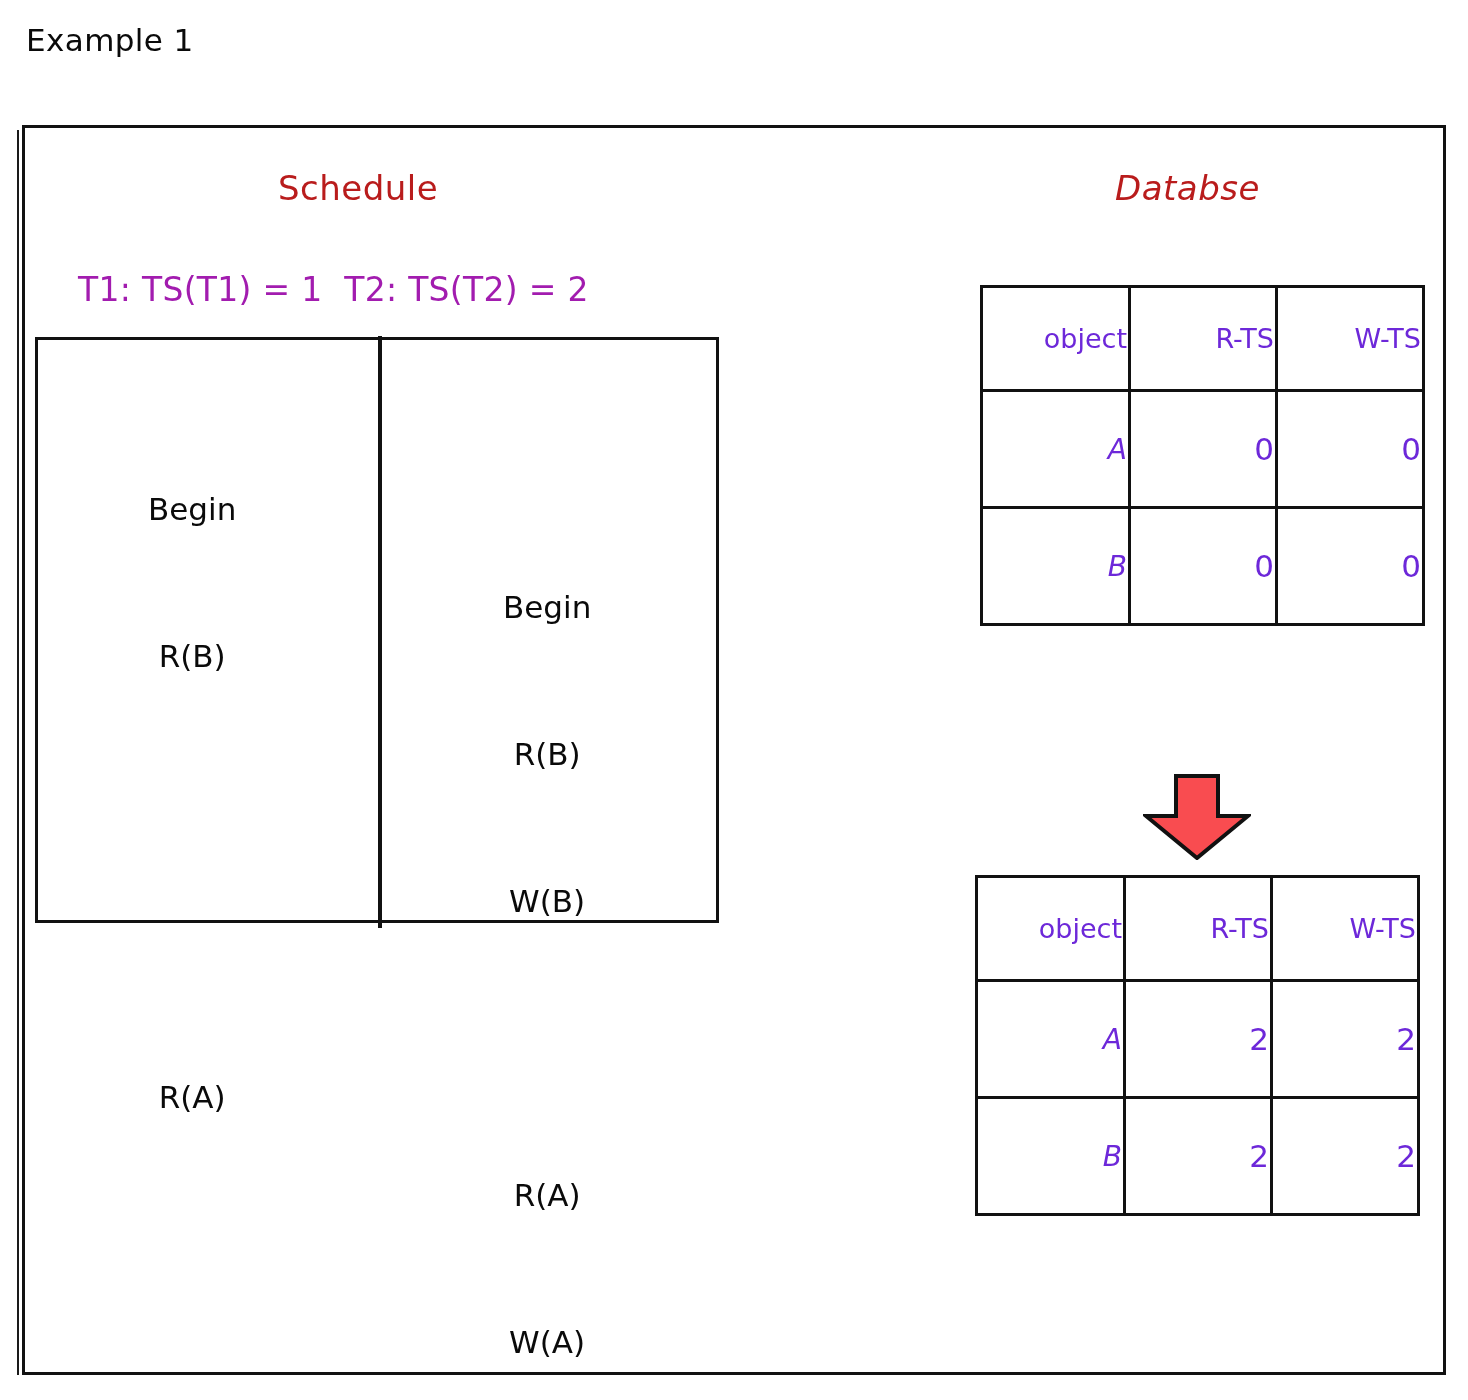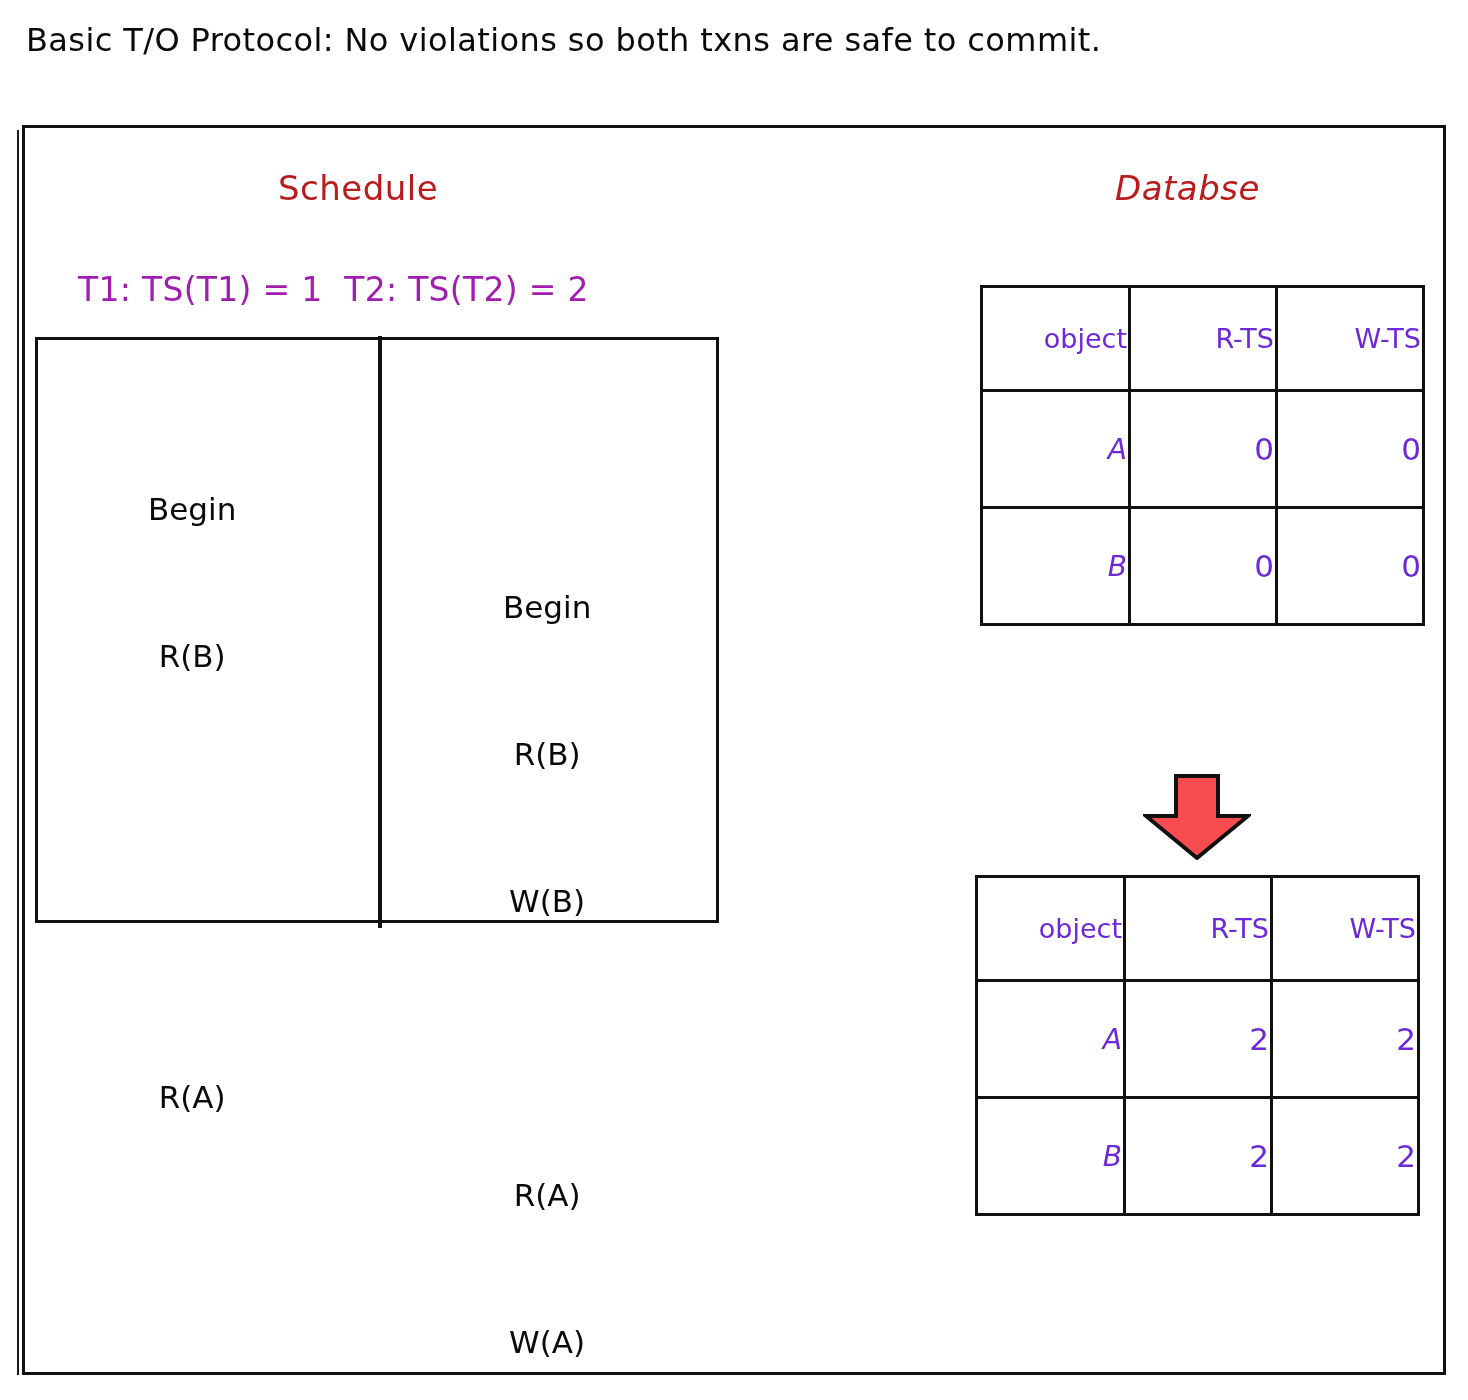--- a/index.html
+++ b/index.html
@@ -144,21 +144,21 @@
     left: 1143px;
     top: 774px;
     width: 108px;
     height: 86px;
   }
 </style>
 </head>
 <body>
 
 <div id="title-block">
-  <div class="title-line second">Basic T/O Protocol: No violations so both txns are safe to commit.</div>
+  <div class="title-line">Example 1</div>
 </div>
 
 <div id="outer-frame"></div>
 
 <div class="section-heading" id="schedule-heading">Schedule</div>
 <div class="section-heading" id="database-heading">Databse</div>
 
 <div id="ts-line">T1: TS(T1) = 1  T2: TS(T2) = 2</div>
 
 <div id="schedule-box">

